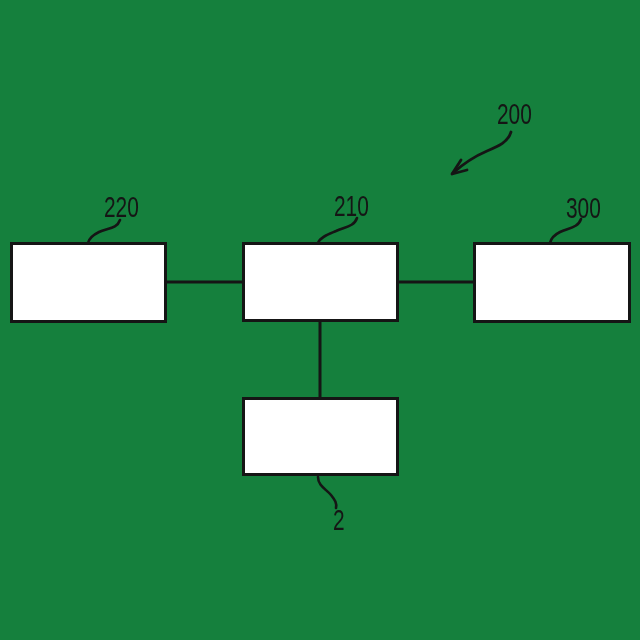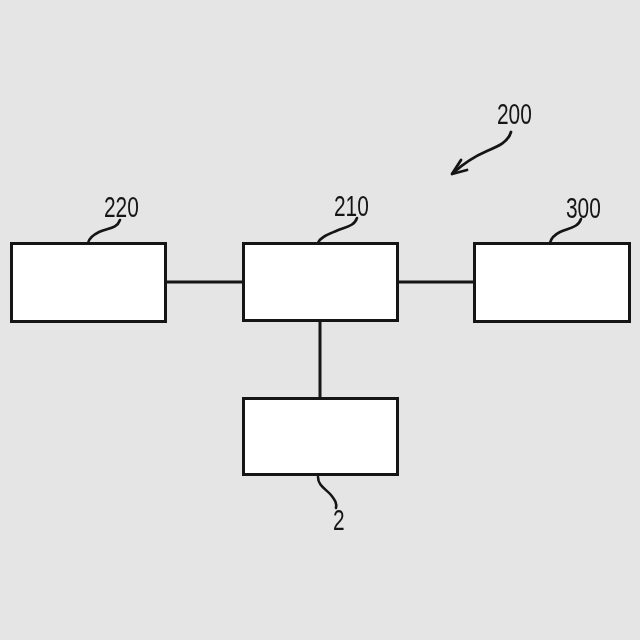--- a/index.html
+++ b/index.html
@@ -4,21 +4,21 @@
 <style>
   html, body {
     margin: 0;
     padding: 0;
     background: #ffffff;
   }
   .stage {
     position: relative;
     width: 640px;
     height: 640px;
-    background: #e5e5e5;
+    background: #15803d;
     overflow: hidden;
     font-family: "Liberation Sans", sans-serif;
   }
   .diagram-svg {
     position: absolute;
     left: 0;
     top: 0;
     width: 640px;
     height: 640px;
   }

